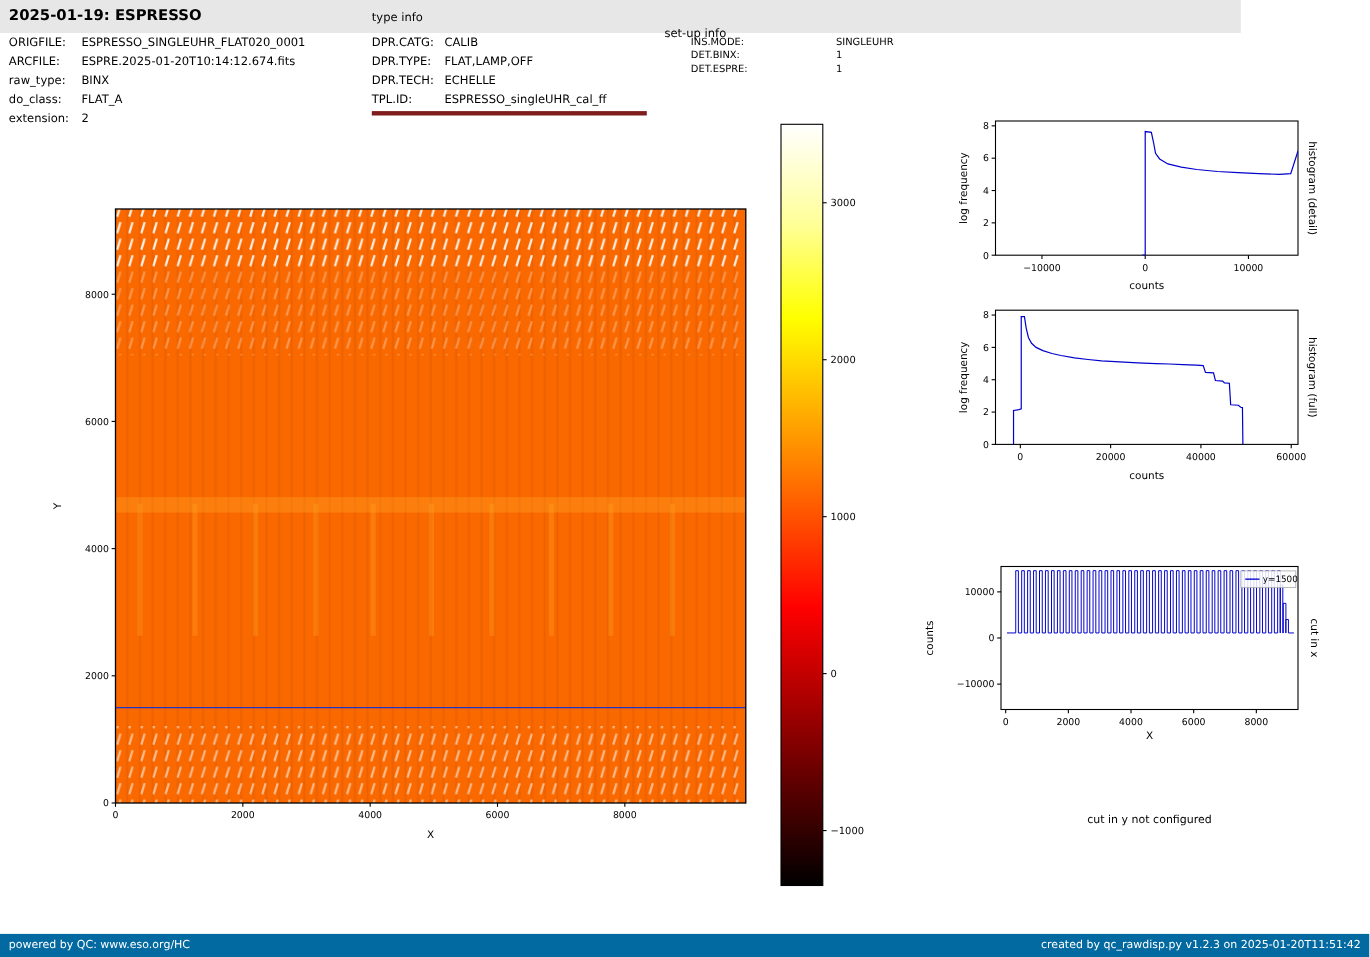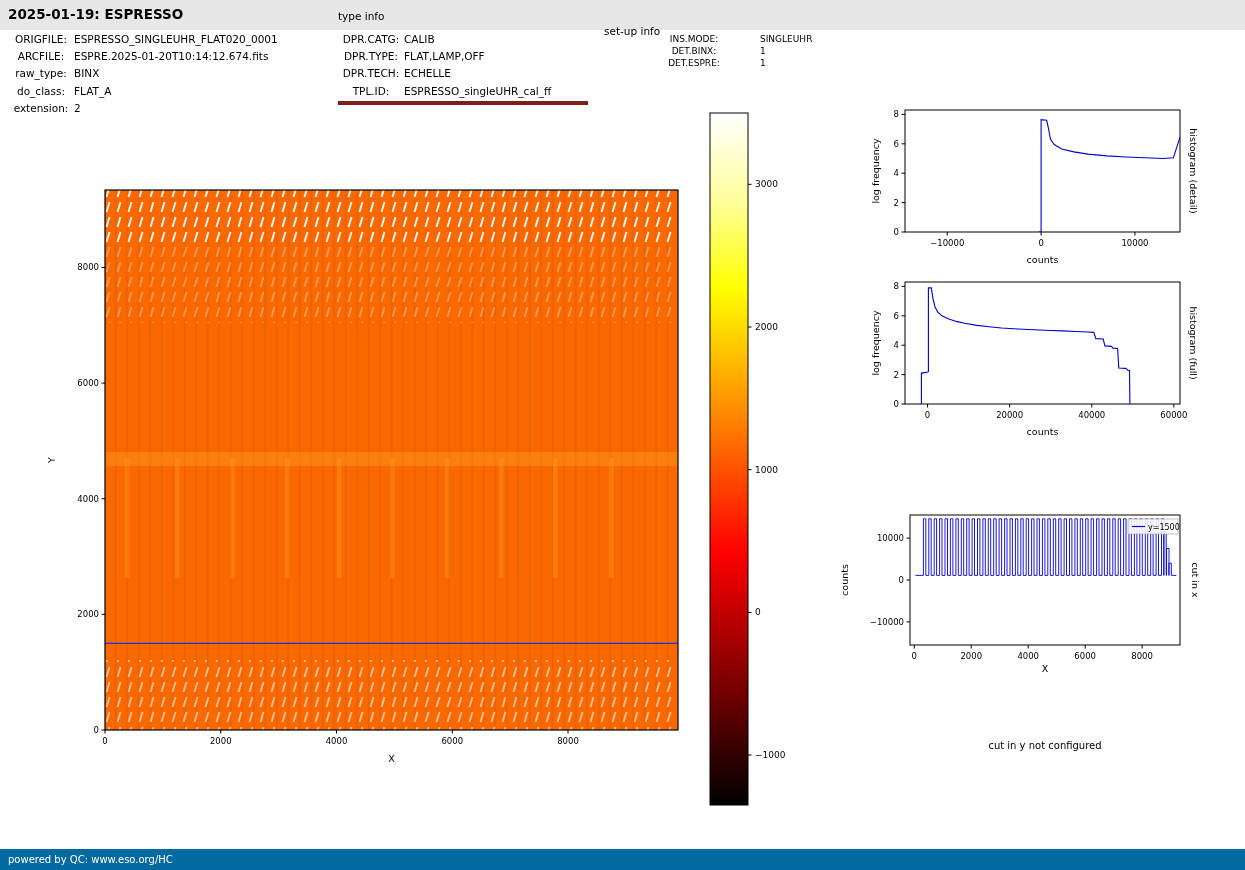--- a/index.html
+++ b/index.html
@@ -1,27 +1,27 @@
 <!DOCTYPE html>
 <html><head>
 <meta charset="utf-8">
 <style>
   html,body{margin:0;padding:0;}
   body{width:1245px;height:870px;background:#ffffff;position:relative;overflow:hidden;
        font-family:"DejaVu Sans","Liberation Sans",sans-serif;color:#000;}
   .page{position:absolute;inset:0;}
-  .titlebar{position:absolute;left:0;top:0;width:1245px;height:30px;background:#e7e7e7;}
+  .titlebar{position:absolute;left:0;top:0;width:1128px;height:30px;background:#e7e7e7;}
   .title{position:absolute;left:8px;top:6px;font-size:13.5px;font-weight:bold;white-space:nowrap;}
   .sect{position:absolute;top:10px;font-size:10.5px;white-space:nowrap;}
   .s1{left:338px;}  .s2{left:604px;margin-top:15px;}
   .meta{position:absolute;font-size:10.5px;line-height:17.2px;}
   .col1{left:8px;top:31px;}
   .col2{left:338px;top:31px;width:250px;border-bottom:4px solid #7f1d1d;padding-bottom:1px;}
   .col3{left:628px;top:33px;font-size:9px;line-height:12px;}
-  .mrow{display:flex;text-align:center;}
+  .mrow{display:flex;}
   .mk{width:66px;flex:none;}
   .col3 .mk{width:132px;}
   .mv{white-space:nowrap;}
   .fig{position:absolute;overflow:visible;}
   svg text{font-family:"DejaVu Sans","Liberation Sans",sans-serif;}
   .cutnote{position:absolute;left:905px;top:740px;width:280px;text-align:center;font-size:10px;}
   .footer{position:absolute;left:0;bottom:0;width:1245px;height:21px;background:#0369a1;color:#fff;
           font-size:10px;line-height:21px;}
   .footer .fl{position:absolute;left:8px;}
   .footer .fr{position:absolute;right:8px;}
@@ -249,15 +249,16 @@
       <polyline points="95.4,75.4 103.4,75.4 103.4,18.8 105.8,18.8 105.8,75.4 108.8,75.4 108.8,18.8 111.2,18.8 111.2,75.4 114.2,75.4 114.2,18.8 116.6,18.8 116.6,75.4 119.6,75.4 119.6,18.8 122.0,18.8 122.0,75.4 125.0,75.4 125.0,18.8 127.5,18.8 127.5,75.4 130.4,75.4 130.4,18.8 132.9,18.8 132.9,75.4 135.9,75.4 135.9,18.8 138.3,18.8 138.3,75.4 141.3,75.4 141.3,18.8 143.7,18.8 143.7,75.4 146.7,75.4 146.7,18.8 149.1,18.8 149.1,75.4 152.1,75.4 152.1,18.8 154.5,18.8 154.5,75.4 157.5,75.4 157.5,18.8 159.9,18.8 159.9,75.4 162.9,75.4 162.9,18.8 165.3,18.8 165.3,75.4 168.3,75.4 168.3,18.8 170.7,18.8 170.7,75.4 173.7,75.4 173.7,18.8 176.2,18.8 176.2,75.4 179.1,75.4 179.1,18.8 181.6,18.8 181.6,75.4 184.6,75.4 184.6,18.8 187.0,18.8 187.0,75.4 190.0,75.4 190.0,18.8 192.4,18.8 192.4,75.4 195.4,75.4 195.4,18.8 197.8,18.8 197.8,75.4 200.8,75.4 200.8,18.8 203.2,18.8 203.2,75.4 206.2,75.4 206.2,18.8 208.6,18.8 208.6,75.4 211.6,75.4 211.6,18.8 214.0,18.8 214.0,75.4 217.0,75.4 217.0,18.8 219.4,18.8 219.4,75.4 222.4,75.4 222.4,18.8 224.9,18.8 224.9,75.4 227.8,75.4 227.8,18.8 230.3,18.8 230.3,75.4 233.3,75.4 233.3,18.8 235.7,18.8 235.7,75.4 238.7,75.4 238.7,18.8 241.1,18.8 241.1,75.4 244.1,75.4 244.1,18.8 246.5,18.8 246.5,75.4 249.5,75.4 249.5,18.8 251.9,18.8 251.9,75.4 254.9,75.4 254.9,18.8 257.3,18.8 257.3,75.4 260.3,75.4 260.3,18.8 262.7,18.8 262.7,75.4 265.7,75.4 265.7,18.8 268.1,18.8 268.1,75.4 271.1,75.4 271.1,18.8 273.6,18.8 273.6,75.4 276.6,75.4 276.6,18.8 279.0,18.8 279.0,75.4 282.0,75.4 282.0,18.8 284.4,18.8 284.4,75.4 287.4,75.4 287.4,18.8 289.8,18.8 289.8,75.4 292.8,75.4 292.8,18.8 295.2,18.8 295.2,75.4 298.2,75.4 298.2,18.8 300.6,18.8 300.6,75.4 303.6,75.4 303.6,18.8 306.0,18.8 306.0,75.4 309.0,75.4 309.0,18.8 311.4,18.8 311.4,75.4 314.4,75.4 314.4,18.8 316.9,18.8 316.9,75.4 319.8,75.4 319.8,18.8 322.3,18.8 322.3,75.4 325.3,75.4 325.3,18.8 327.7,18.8 327.7,75.4 330.7,75.4 330.7,18.8 333.1,18.8 333.1,75.4 336.1,75.4 336.1,18.8 338.5,18.8 338.5,75.4 341.5,75.4 341.5,18.8 343.9,18.8 343.9,75.4 343.8,75.4 343.8,31.8 346.2,31.8 346.2,75.4 346.6,75.4 346.6,48.5 349.0,48.5 349.0,75.4 348.9,75.4 348.9,63.2 351.3,63.2 351.3,75.4 356.3,75.4" fill="none" stroke="#0000cc" stroke-width="0.9"></polyline>
       <rect x="308" y="19" width="50" height="15" fill="#fff" fill-opacity="0.85" stroke="#b0b0b0" stroke-width="0.8"></rect>
       <line x1="312" y1="26.5" x2="325" y2="26.5" stroke="#0000cc" stroke-width="1.2"></line>
       <text x="328" y="29.5" font-size="8" text-anchor="start" fill="#000">y=1500</text>
     </svg>
 
   <div class="cutnote">cut in y not configured</div>
 
   <div class="footer">
     <span class="fl">powered by QC: www.eso.org/HC</span>
+    <span class="fr">created by qc_rawdisp.py v1.2.3 on 2025-01-20T11:51:42</span>
   </div>
 
 </div>
 
 </body></html>

